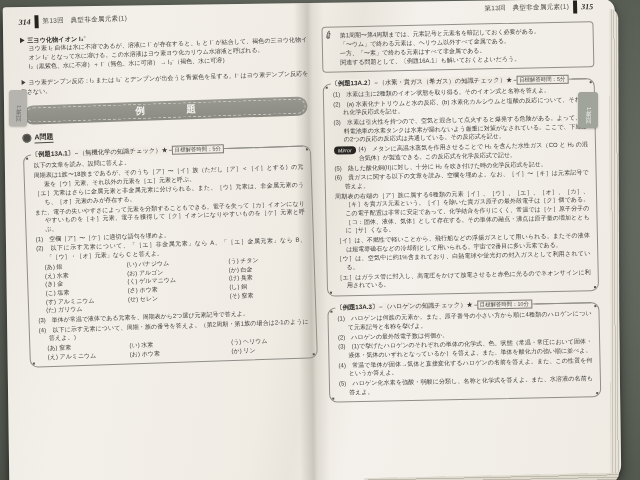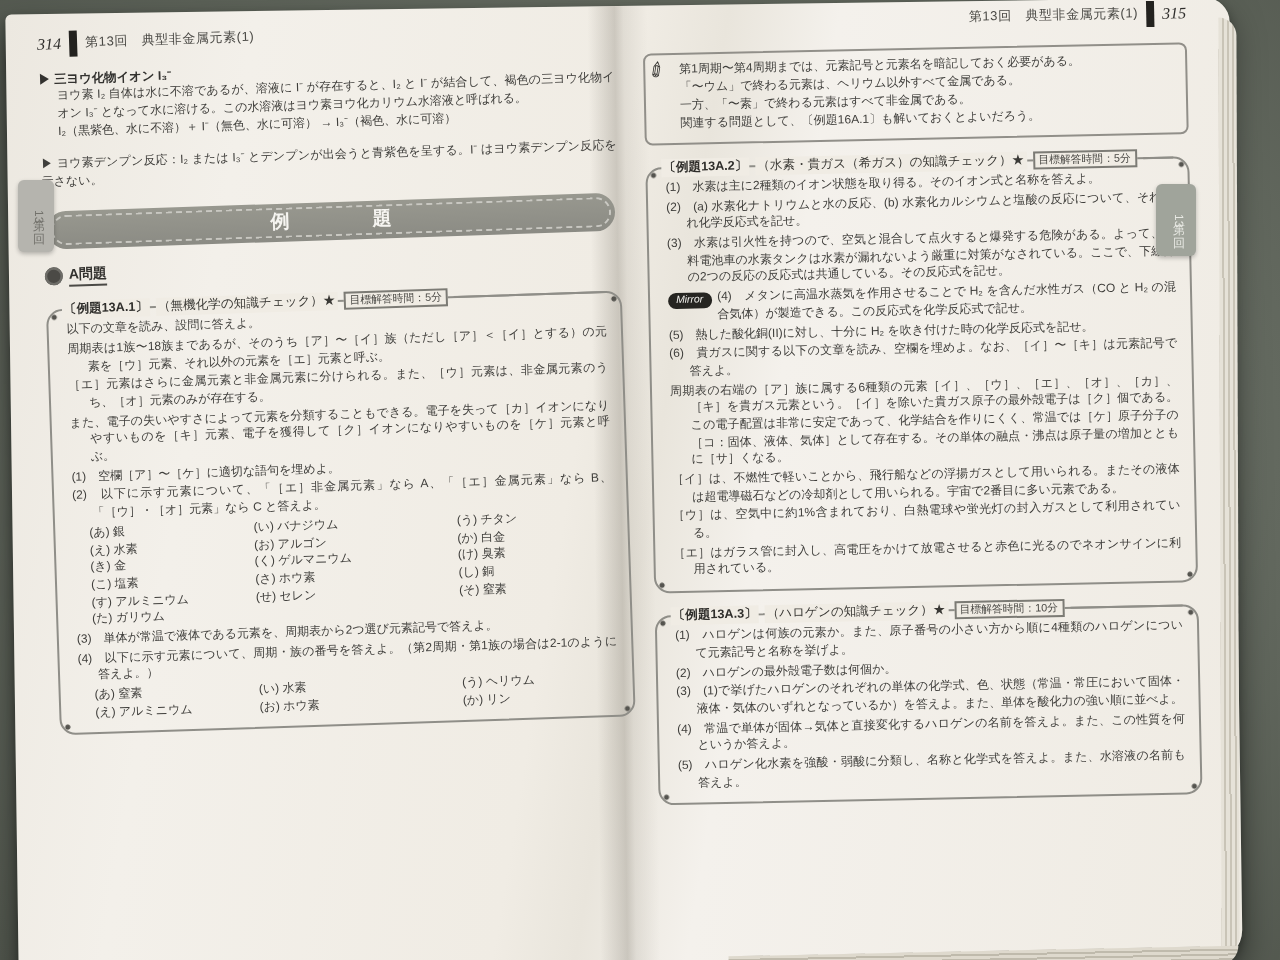--- a/index.html
+++ b/index.html
@@ -10,21 +10,21 @@
   .spine{position:absolute;left:47.5%;top:0;bottom:0;width:5%;background:linear-gradient(90deg,transparent,rgba(110,104,92,0.28) 45%,rgba(110,104,92,0.12) 60%,transparent);pointer-events:none;}
   .fore-edge{position:absolute;right:-1px;top:10px;bottom:4px;width:9px;background:repeating-linear-gradient(90deg,#e6e2d8 0 1.6px,#c9c4b7 1.6px 2.6px);border-radius:0 9px 9px 0;transform:rotate(0.6deg);}
   .page-stack{position:absolute;right:2px;bottom:-2px;left:58%;height:9px;background:repeating-linear-gradient(180deg,#ded9cd 0 1.4px,#bfbaac 1.4px 2.4px);border-radius:0 0 10px 4px;transform:rotate(-0.4deg);}
 
   .page{position:absolute;color:#3f3e3b;}
   .page-left{left:20px;top:6px;width:288px;height:464px;transform:rotate(-1.1deg);}
   .page-right{left:320px;top:2px;width:272px;height:474px;transform:rotate(-0.4deg);}
 
   .hdr{display:flex;align-items:center;gap:4px;height:13px;}
   .hdr-right{justify-content:flex-end;}
-  .pageno{font-family:"Liberation Serif",serif;font-style:italic;font-weight:normal;font-size:8px;color:#2e2d2b;}
+  .pageno{font-family:"Liberation Serif",serif;font-style:italic;font-weight:bold;font-size:8px;color:#2e2d2b;}
   .hdr-bar{width:4px;height:13px;background:#23221f;}
   .hdr-title{font-size:6.5px;color:#4a4945;letter-spacing:0.3px;}
 
   .note-block{margin-top:7px;font-size:6px;line-height:1.5;}
   .note-title{font-weight:bold;font-size:6.2px;color:#33322f;}
   .note-line{padding-left:9px;text-align:justify;}
   .note-line2{text-align:justify;}
 
   .banner{margin:9px 2px 0 2px;height:19px;background:linear-gradient(180deg,#98988f,#8b8b84);border-radius:10px;display:flex;align-items:center;justify-content:center;color:#f6f5f1;font-size:9.5px;font-weight:bold;letter-spacing:16px;text-indent:16px;outline:1px dashed #c9c8c2;outline-offset:-3px;}
 

